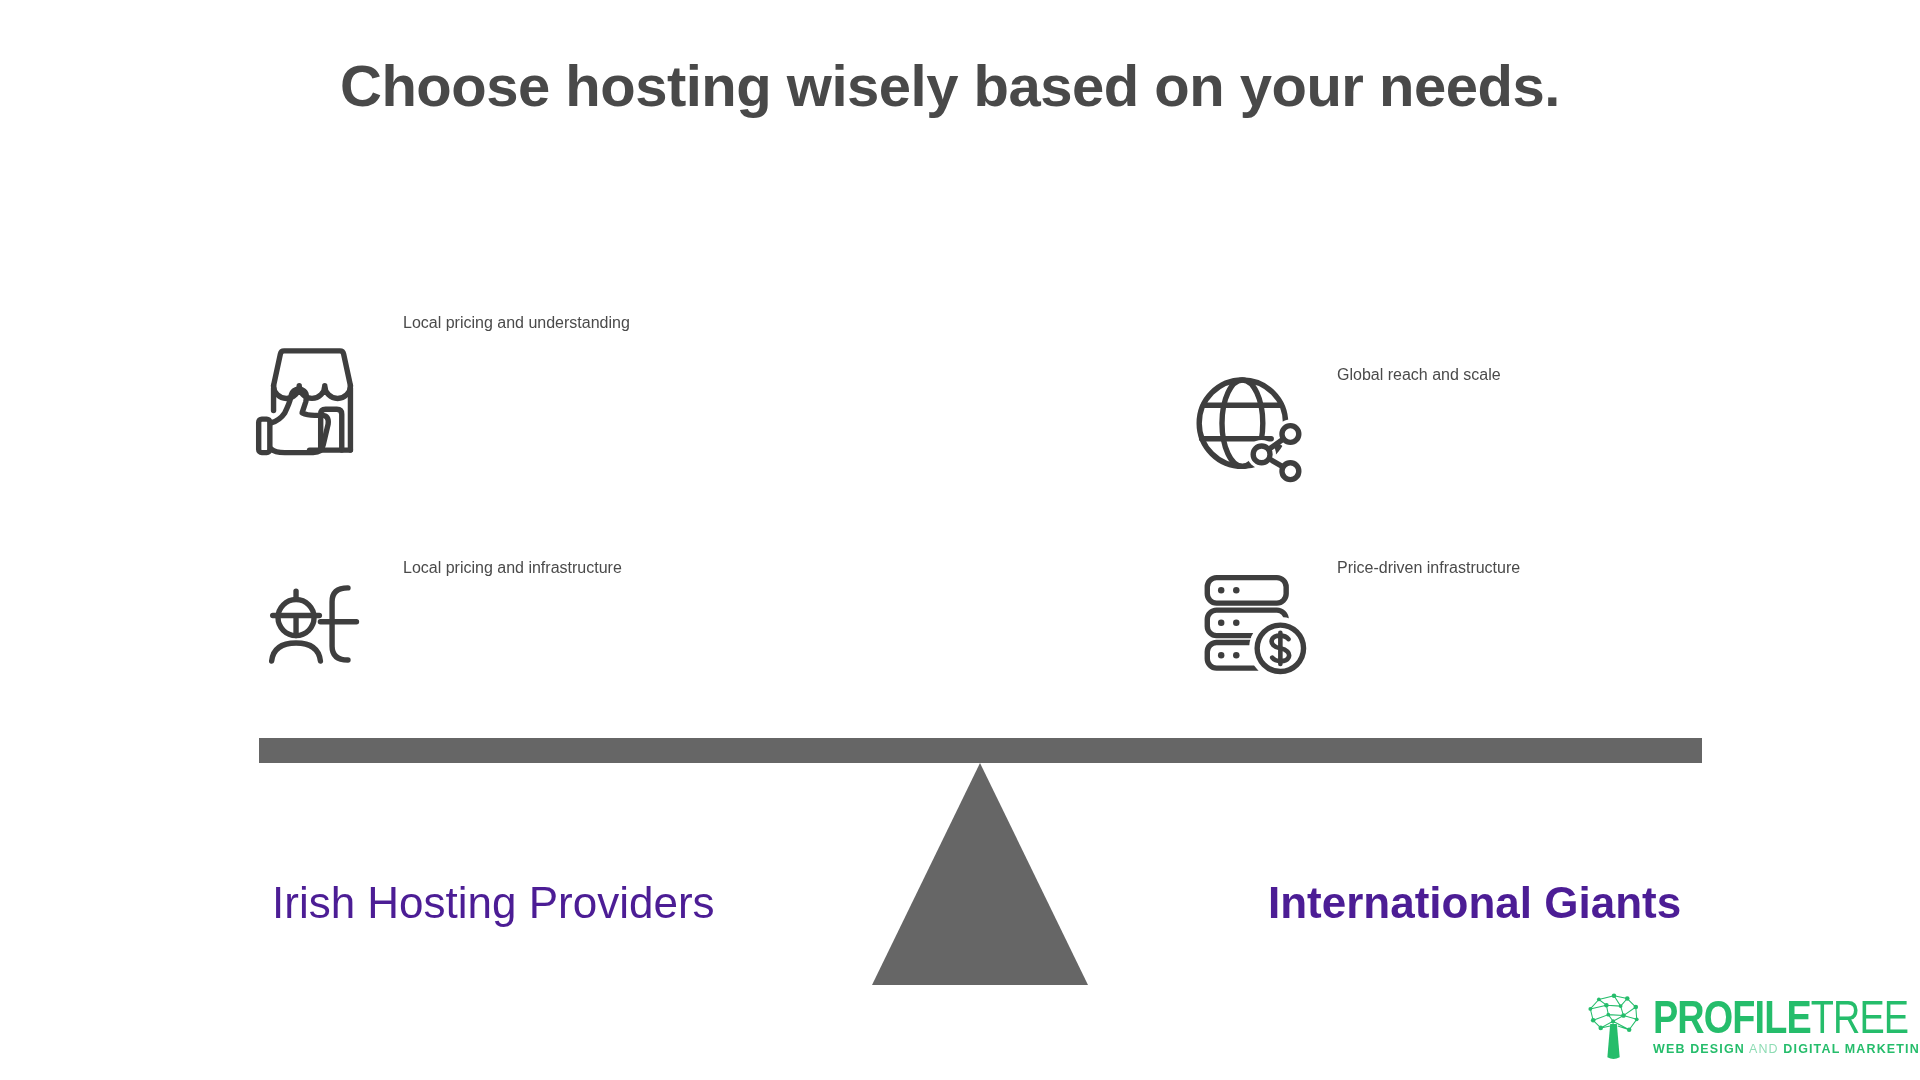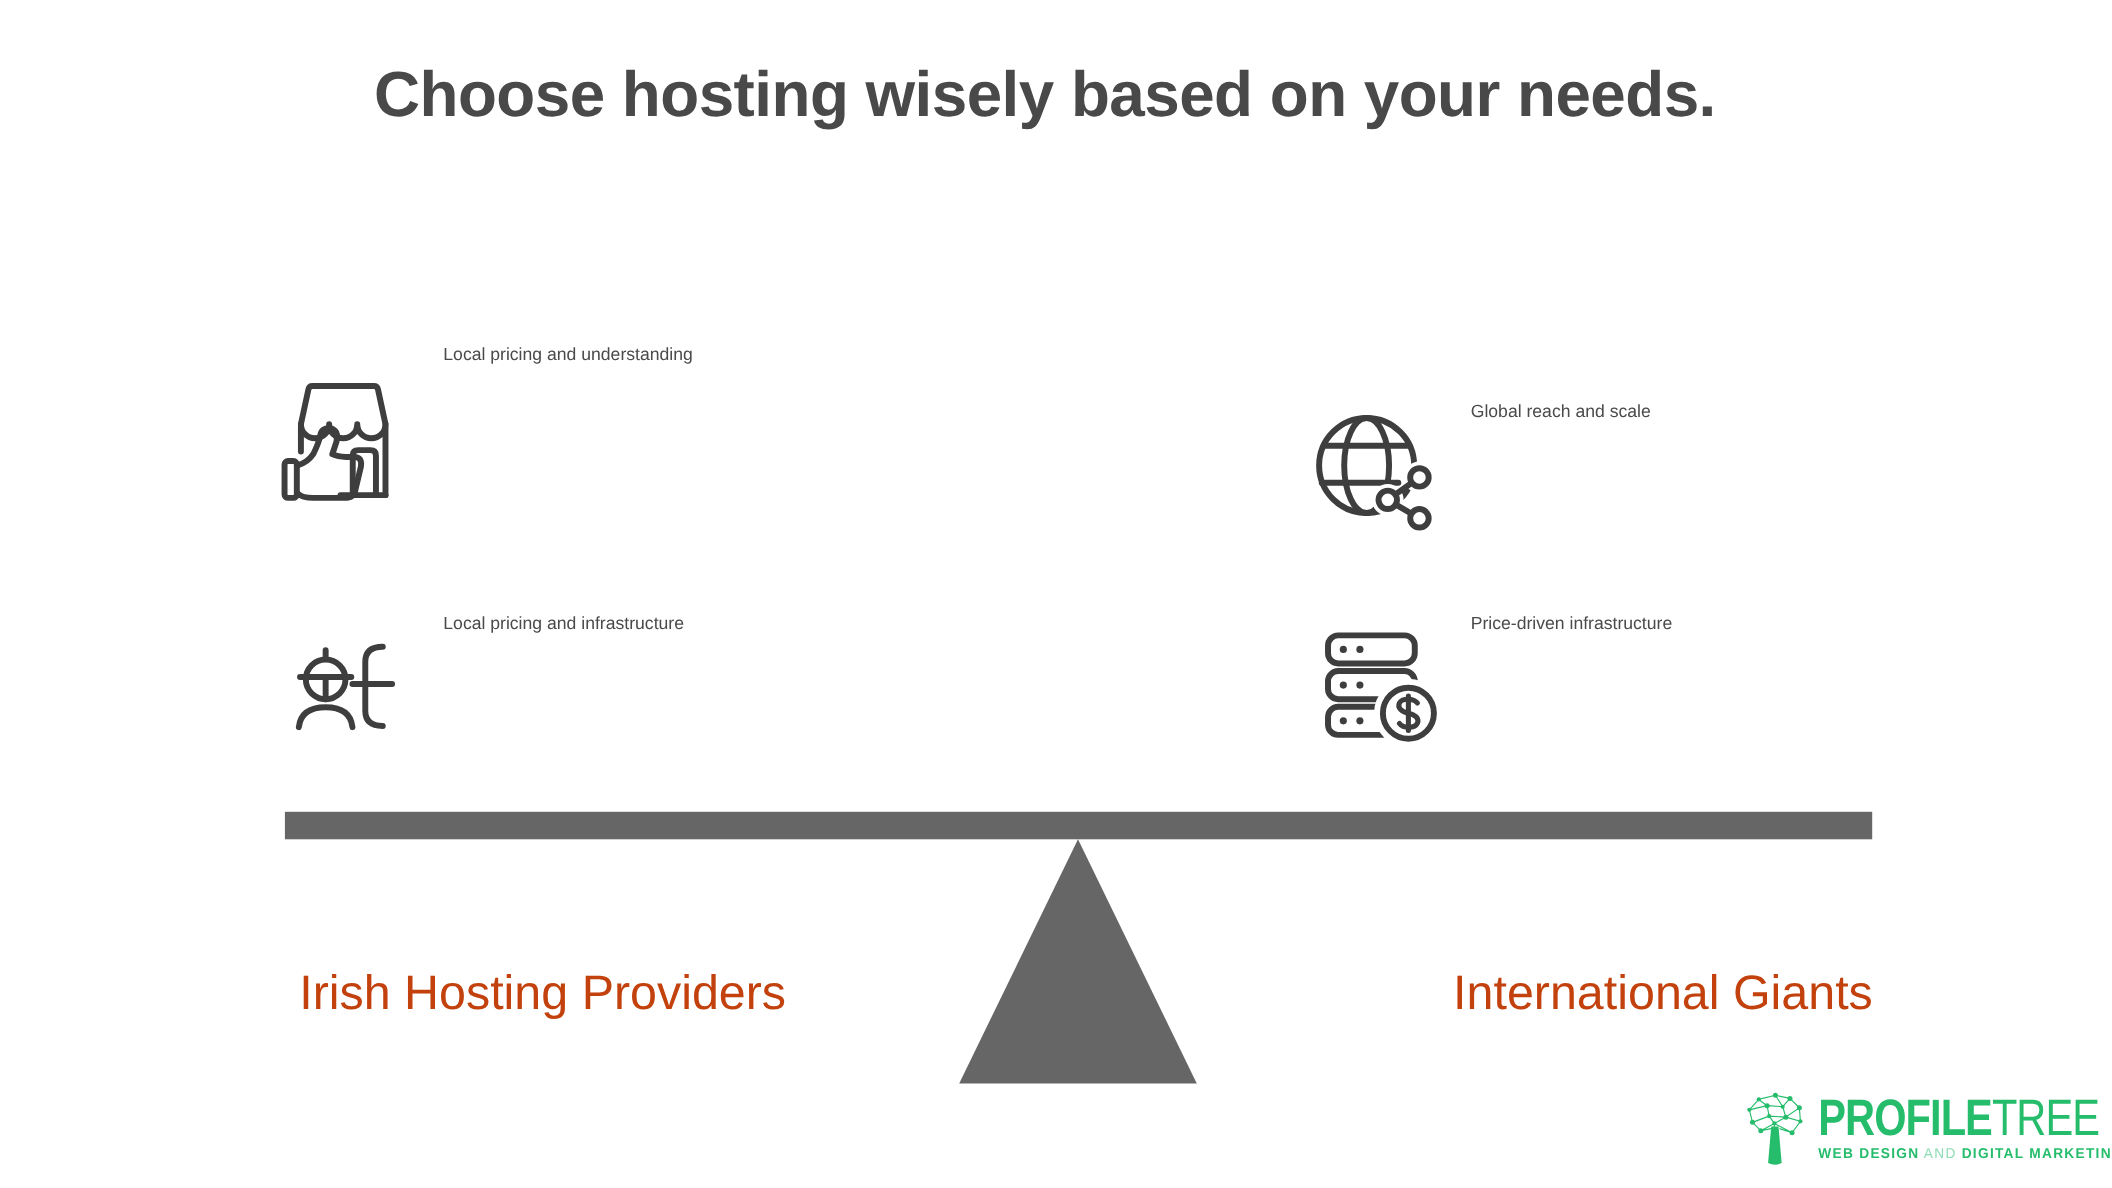--- a/index.html
+++ b/index.html
@@ -31,24 +31,24 @@
   }
   .fulcrum {
     position: absolute; left: 872px; top: 763px;
     width: 0; height: 0;
     border-left: 108px solid transparent;
     border-right: 108px solid transparent;
     border-bottom: 222px solid #666666;
   }
   .side-label {
     position: absolute; top: 878px;
-    font-size: 44px; color: #c2410c; white-space: nowrap;
+    font-size: 44px; color: #4c1d95; white-space: nowrap;
   }
   .side-label.left  { left: 272px; }
-  .side-label.right { left: 1321px; }
+  .side-label.right { left: 1268px; font-weight: bold; }
 
   .logo {
     position: absolute; left: 1583px; top: 990px;
     display: flex; align-items: center; gap: 8px;
   }
   .logo .wordmark { display: flex; flex-direction: column; }
   .brand-line {
     font-size: 43px; line-height: 40px; letter-spacing: -1px;
     color: #25bd6b; white-space: nowrap;
     transform: scaleX(0.88) scaleY(1.08); transform-origin: left center;

